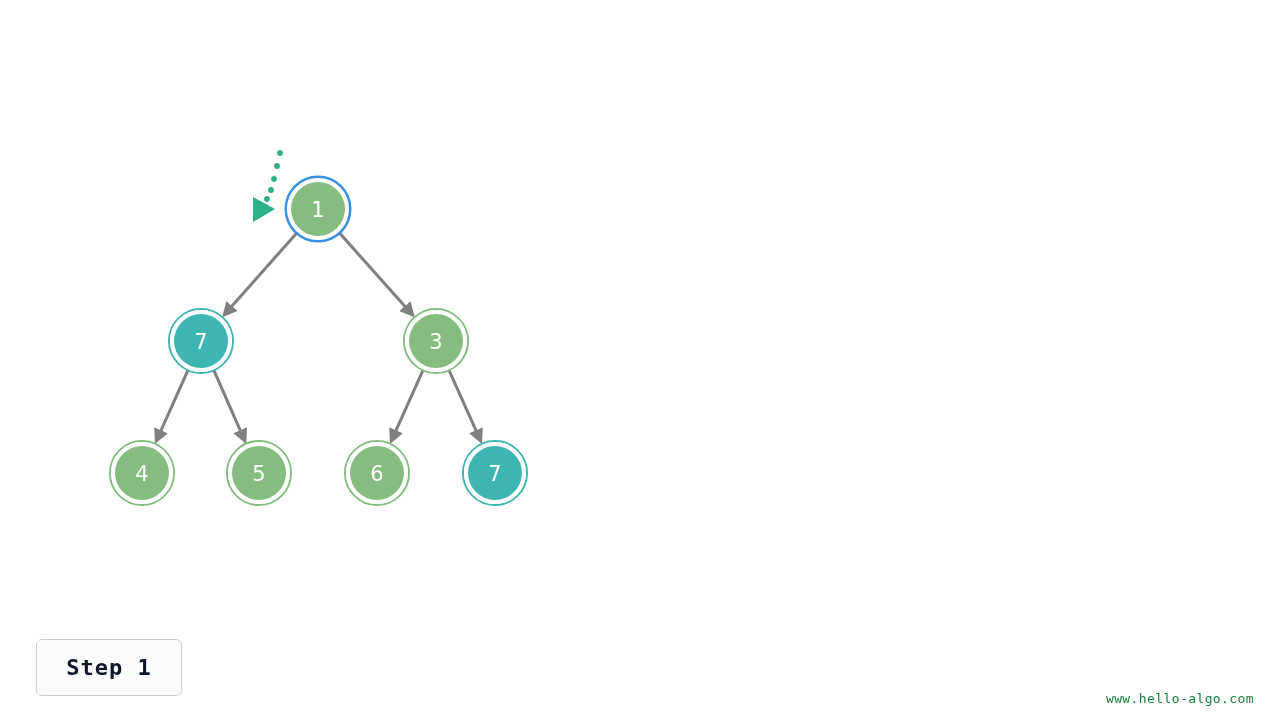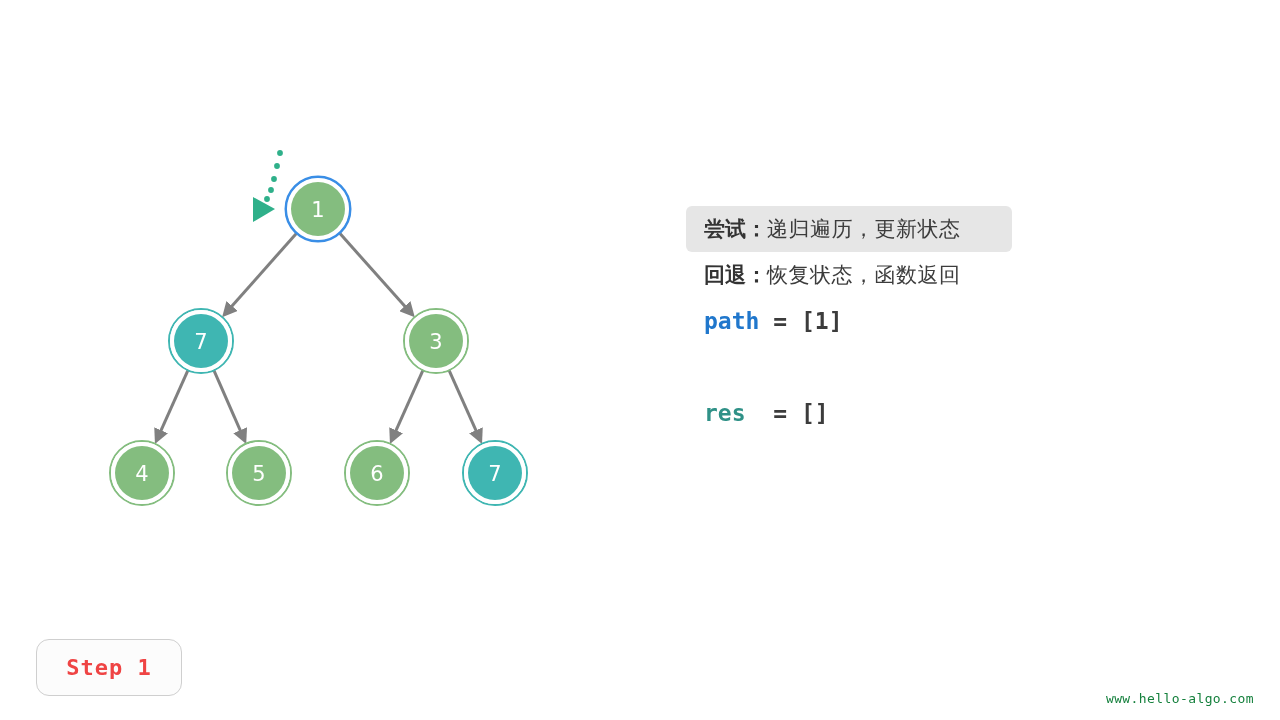--- a/index.html
+++ b/index.html
@@ -88,29 +88,29 @@
   .spacer-line { height: 46px; }
 
   
   .step-badge {
     position: absolute;
     left: 36px;
     top: 639px;
     width: 144px;
     height: 55px;
     border: 1.5px solid #cfcfcf;
-    border-radius: 13px;
+    border-radius: 6px;
     background: #fcfcfc;
     display: flex;
     align-items: center;
     justify-content: center;
     font-family: "DejaVu Sans Mono", "Liberation Mono", monospace;
     font-size: 22px;
     font-weight: bold;
-    color: #ef4444;
+    color: #0f172a;
     letter-spacing: 1px;
   }
 
   
   .watermark {
     position: absolute;
     right: 26px;
     bottom: 14px;
     font-family: "DejaVu Sans Mono", "Liberation Mono", monospace;
     font-size: 13px;
@@ -186,45 +186,20 @@
         </g>
         <g>
           <circle cx="495" cy="473" r="32" fill="none" stroke="#3fb6b2" stroke-width="2"></circle>
           <circle cx="495" cy="473" r="29.5" fill="none" stroke="#ffffff" stroke-width="3"></circle>
           <circle cx="495" cy="473" r="27" fill="#3fb6b2"></circle>
           <text x="495" y="474" class="node-label">7</text>
         </g>
       </g>
   </svg>
 
-  <div class="panel">
-
-    <div class="line hl">
-      <span class="cn-key">尝试：</span>
-      <span class="cn-val">递归遍历，更新状态</span>
-    </div>
-
-    <div class="line plain">
-      <span class="cn-key">回退：</span>
-      <span class="cn-val">恢复状态，函数返回</span>
-    </div>
-
-    <div class="code-line">
-      <span class="var-path">path</span>
-      <span class="code-rest"> = [1]</span>
-    </div>
-
-    <div class="spacer-line"></div>
-
-    <div class="code-line">
-      <span class="var-res">res</span>
-      <span class="code-rest">  = []</span>
-    </div>
-
-  </div>
 
   <div class="step-badge">
     <span>Step 1</span>
   </div>
 
   <div class="watermark">
     <span>www.hello-algo.com</span>
   </div>
 
 </div>

